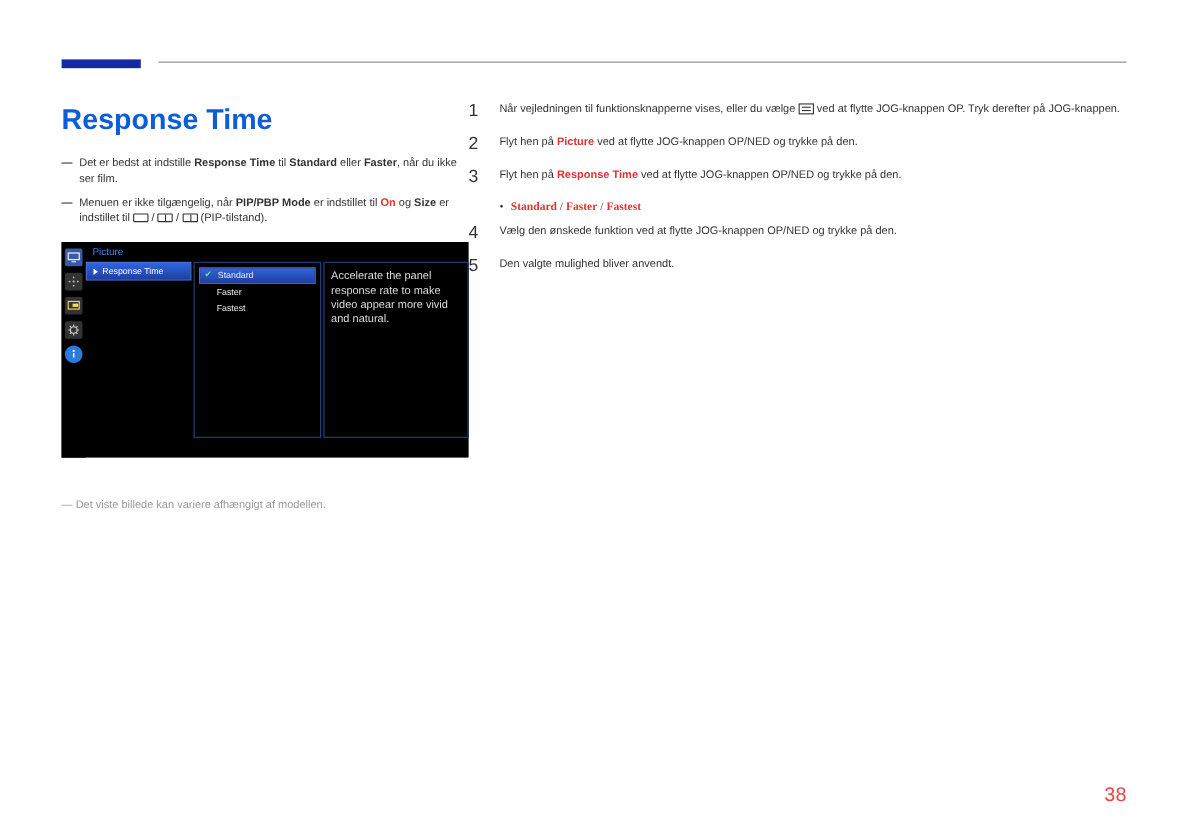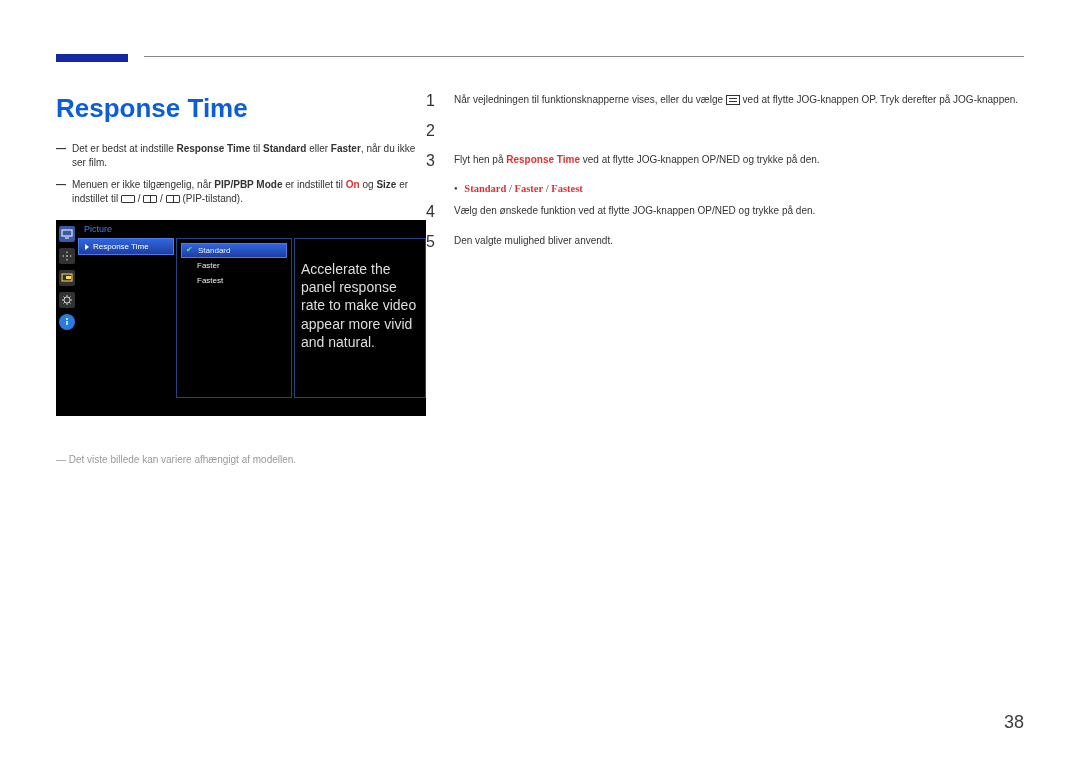--- a/index.html
+++ b/index.html
@@ -170,22 +170,22 @@
   .opt.sel::before {
     content:"✔";
     position:absolute; left:4px; top:1px;
     color:#6ee36e; font-size:8px;
   }
   .osd-col3 {
     flex:1;
     border: 1px solid #234584;
     background:#000;
     margin-left: 2px;
-    padding: 21px 6px;
-    font-size: 14px;
+    padding: 6px 6px;
+    font-size: 10px;
     color:#ddd;
     line-height:1.3;
   }
 
   .footnote {
     font-size: 10px;
     color: #999;
     margin-top: 38px;
   }
 
@@ -213,21 +213,21 @@
     margin: 8px 0 10px 28px;
     font-family: Liberation Serif, serif;
   }
   .bullet-line .dot { margin-right: 4px; }
 
   .page-number {
     position: absolute;
     right: 56px;
     bottom: 30px;
     font-size: 18px;
-    color:#404040;
+    color:#ef4444;
   }
 </style>
 </head>
 <body>
 
 <div class="page">
   <div class="top-bar">
     <div class="blue-block"></div>
     <hr class="top-hr">
   </div>
@@ -314,20 +314,23 @@
 
       <div class="step">
         <div class="num">1</div>
         <div class="txt">
           <span>Når vejledningen til funktionsknapperne vises, eller du vælge </span><span class="icon-menu-inline"></span><span> ved at flytte JOG-knappen OP. Tryk derefter på JOG-knappen.</span>
         </div>
       </div>
 
       <div class="step">
         <div class="num">2</div>
+        <div class="txt">
+          <span>Flyt hen på </span><span class="accent">Picture</span><span> ved at flytte JOG-knappen OP/NED og trykke på den.</span>
+        </div>
       </div>
 
       <div class="step">
         <div class="num">3</div>
         <div class="txt">
           <span>Flyt hen på </span><span class="accent">Response Time</span><span> ved at flytte JOG-knappen OP/NED og trykke på den.</span>
         </div>
       </div>
 
       <div class="bullet-line">

